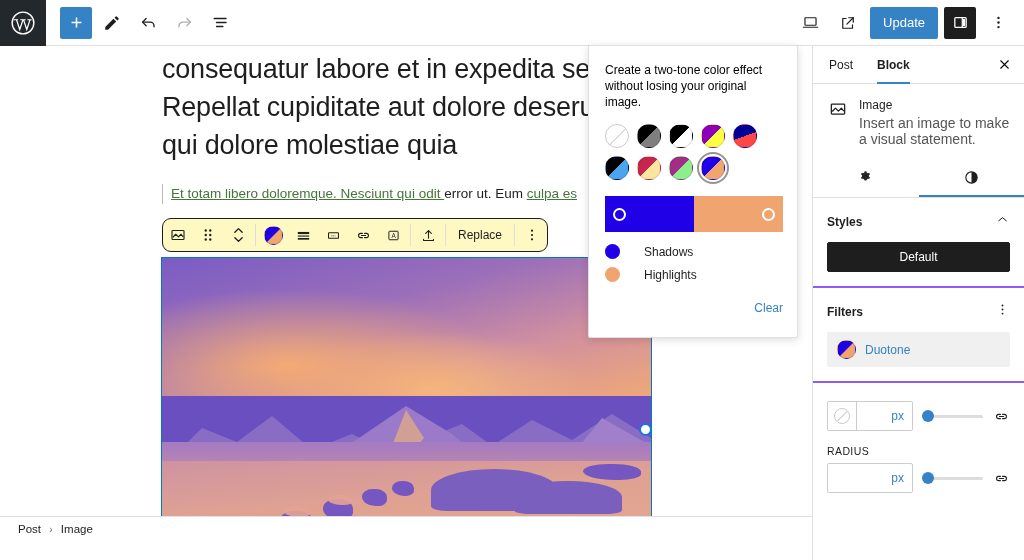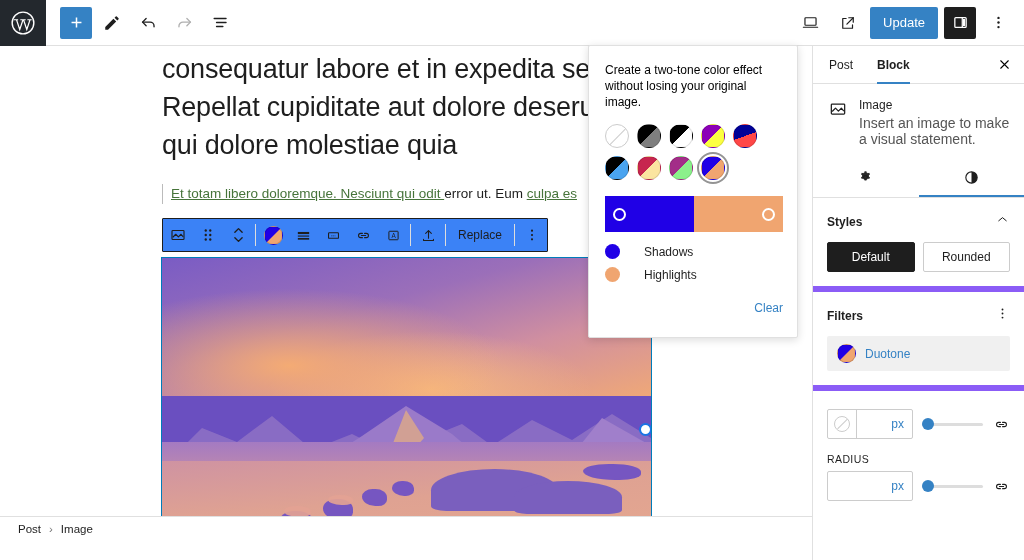--- a/index.html
+++ b/index.html
@@ -47,21 +47,21 @@
   }
   .para-quote {
     margin-top: 20px; padding-left: 8px; border-left: 1px solid #bbb;
     width: 560px; font-size: 13.5px; line-height: 20px; color: #1e1e1e;
   }
   .para-quote .grn { color: #46743a; text-decoration: underline; }
 
   
   .block-toolbar {
     position: absolute; left: 162px; top: 172px; height: 34px;
-    background: #3b82f6; border: 1px solid #1e1e1e; border-radius: 1px;
+    background: #fef9c3; border: 1px solid #1e1e1e; border-radius: 9px;
     display: flex; align-items: center; z-index: 30;
   }
   .bt-item {
     height: 32px; min-width: 30px; display: flex; align-items: center;
     justify-content: center; padding: 0 5px; cursor: pointer; color: #1e1e1e;
   }
   .bt-sep { width: 1px; height: 22px; background: #ddd; margin: 0 2px; }
   .bt-text { font-size: 12px; padding: 0 10px; }
   .duotone-chip {
     width: 19px; height: 19px; border-radius: 50%;
@@ -166,21 +166,21 @@
   .bi-title { font-size: 12px; color: #1e1e1e; margin-bottom: 3px; }
   .bi-desc { font-size: 14px; line-height: 16px; color: #555; }
   .sb-icontabs { display: flex; border-bottom: 1px solid #e0e0e0; }
   .sb-itab {
     flex: 1; height: 40px; display: flex; align-items: center; justify-content: center;
     cursor: pointer; position: relative; color: #1e1e1e;
   }
   .sb-itab.active::after {
     content:''; position: absolute; left: 0; right: 0; bottom: 0; height: 2px; background: #3582c4;
   }
-  .sb-section { padding: 14px; border-bottom: 6px solid #8b5cf6; }
+  .sb-section { padding: 14px; border-bottom: 2px solid #8b5cf6; }
   .sb-sec-head { display: flex; align-items: center; margin-bottom: 11px; }
   .sb-sec-title { font-size: 12px; font-weight: 600; color: #1e1e1e; }
   .sb-sec-act { margin-left: auto; cursor: pointer; color: #1e1e1e; }
   .style-btns { display: flex; gap: 8px; border-radius: 9px; }
   .style-btn {
     flex: 1; height: 30px; border: 1px solid #ccc; border-radius: 2px; background: #fff;
     font-size: 12px; color: #1e1e1e; cursor: pointer; font-family: "Liberation Sans", sans-serif;
   }
   .style-btn.active { background: #1e1e1e; color: #fff; border-color: #1e1e1e; }
   .filter-row {
@@ -492,21 +492,20 @@
       <div class="sb-sec-head">
         <div class="sb-sec-title">Styles</div>
         <div class="sb-sec-act">
           <svg width="15" height="15" viewBox="0 0 24 24" fill="none" stroke="currentColor" stroke-width="1.6" stroke-linecap="round" stroke-linejoin="round">
             <path d="M6 14l6-5 6 5"></path>
             </svg>
         </div>
       </div>
       <div class="style-btns">
         <button class="style-btn active">Default</button>
-        <button class="style-btn">Rounded</button>
       </div>
     </div>
 
     <div class="sb-section">
       <div class="sb-sec-head">
         <div class="sb-sec-title">Filters</div>
         <div class="sb-sec-act">
           <svg width="15" height="15" viewBox="0 0 24 24" fill="currentColor">
             <circle cx="12" cy="5.5" r="1.5"></circle>
               <circle cx="12" cy="12" r="1.5"></circle>

